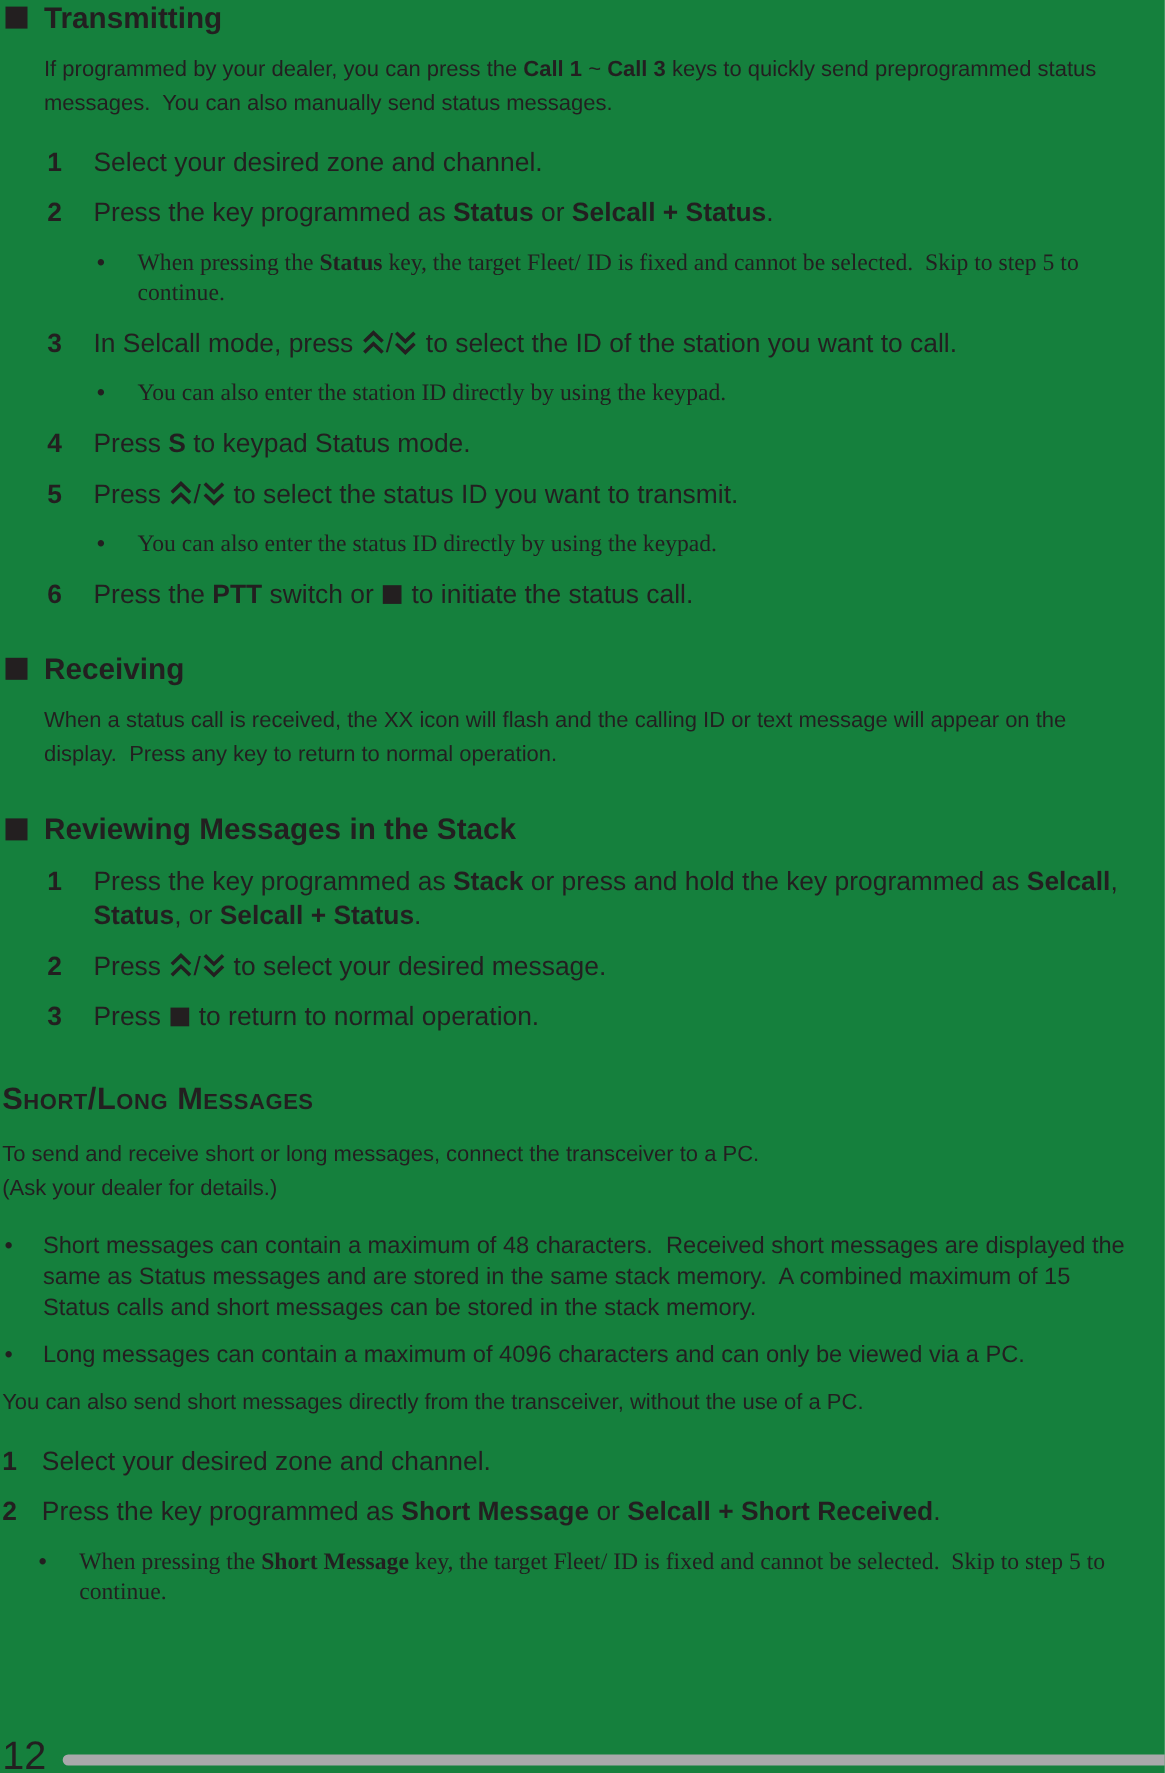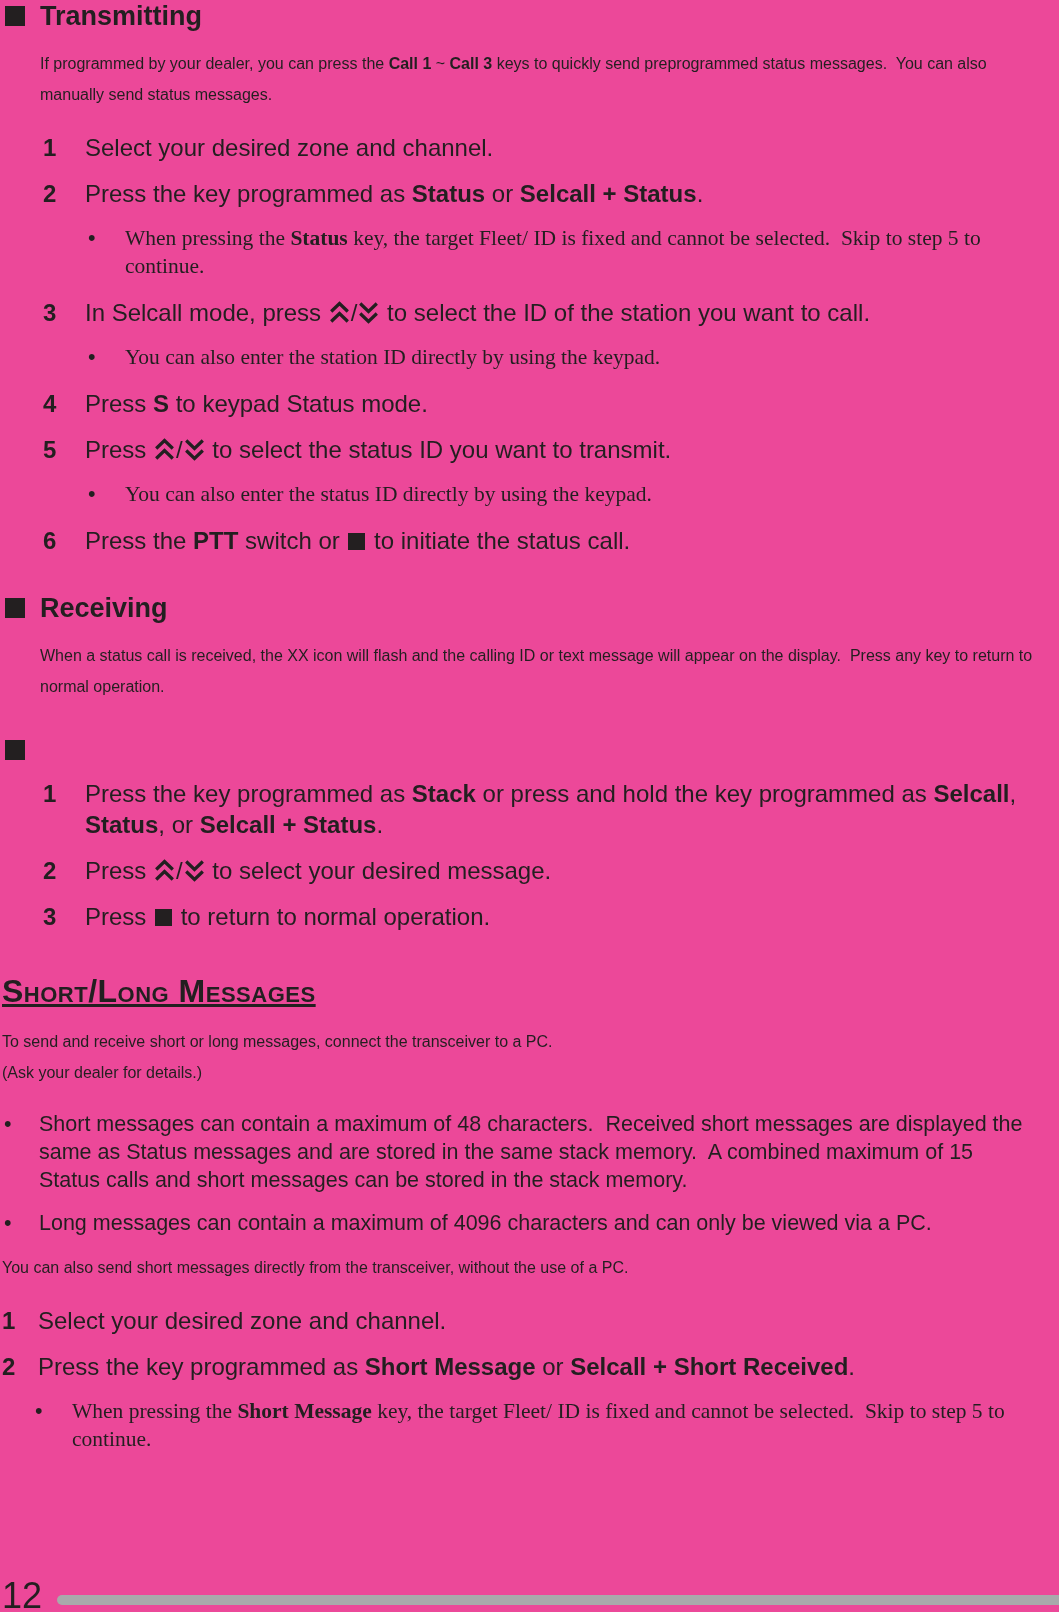--- a/index.html
+++ b/index.html
@@ -2,49 +2,48 @@
 <html><head>
 <meta charset="utf-8">
 <style>
   html,body{margin:0;padding:0;background:#ffffff;}
   .page{
     position:relative;
     width:1059px;height:1612px;
     box-sizing:border-box;
     padding:2px 22px 0 0;
     overflow:hidden;
-    background:#ec4899;
+    background:#15803d;
     color:#231f20;
     font-family:"Liberation Sans","DejaVu Sans",sans-serif;
   }
   .txt{white-space:pre-wrap;}
   b,.bold{font-weight:700;}
 
   
   .heading-row{display:flex;align-items:center;gap:15px;margin:0 0 18px 5px;}
   .sq{width:20px;height:20px;background:#231f20;flex:0 0 auto;}
   .subsection-title{font-size:27px;font-weight:700;line-height:28px;margin:0;}
   .subsection{margin:0 0 38px 0;}
   .subsection + .subsection{}
   .subsection-body{margin-left:40px;}
 
-  .para{font-size:16px;line-height:31px;margin:0 0 22px 0;}
+  .para{font-size:20px;line-height:31px;margin:0 0 22px 0;}
   .step{display:flex;margin:0 0 15px 3px;font-size:24px;line-height:31px;}
   .step-num{flex:0 0 42px;font-weight:700;}
   .step-text{flex:1;}
   .note{display:flex;margin:0 0 17px 46px;font-size:21.5px;line-height:28px;}
   .note-bullet{flex:0 0 37px;padding-left:2px;}
   .note-text{flex:1;font-family:Liberation Serif, serif;}
 
   
   .main-heading{
-    font-size:32px;line-height:38px;font-weight:700;
+    font-size:28px;line-height:38px;font-weight:700;
     font-variant:small-caps;letter-spacing:0.5px;
     margin:40px 0 16px 2px;
-    text-decoration:underline;
   }
   .plain .para{margin-left:2px;}
   .bullet{display:flex;margin:0 0 15px 2px;font-size:21.5px;line-height:28px;}
   .bullet-dot{flex:0 0 35px;padding-left:2px;}
   .bullet-text{flex:1;}
   .plain .step{margin-left:2px;}
   .plain .step-num{flex:0 0 36px;}
   .plain .note{margin-left:33px;}
 
   
@@ -133,20 +132,21 @@
           <span class="sq"></span>
           <h2 class="subsection-title">Receiving</h2>
         </div>
         <div class="subsection-body">
           <p class="para txt"><span>When a status call is received, the XX icon will flash and the calling ID or text message will appear on the display.  Press any key to return to normal operation.</span></p>
         </div>
       </section>
       <section class="subsection">
         <div class="heading-row">
           <span class="sq"></span>
+          <h2 class="subsection-title">Reviewing Messages in the Stack</h2>
         </div>
         <div class="subsection-body">
           <div class="step">
             <span class="step-num">1</span>
             <div class="step-text txt"><span>Press the key programmed as </span><span class="bold">Stack</span><span> or press and hold the key programmed as </span><span class="bold">Selcall</span><span>, </span><span class="bold">Status</span><span>, or </span><span class="bold">Selcall + Status</span><span>.</span></div>
           </div>
           <div class="step">
             <span class="step-num">2</span>
             <div class="step-text txt"><span>Press </span><span class="key-icon"><svg width="21" height="23" viewBox="0 0 21 23">
                   <path d="M2.2 10.5 L10.5 2.5 L18.8 10.5" fill="none" stroke="#231f20" stroke-width="3.2"></path>

